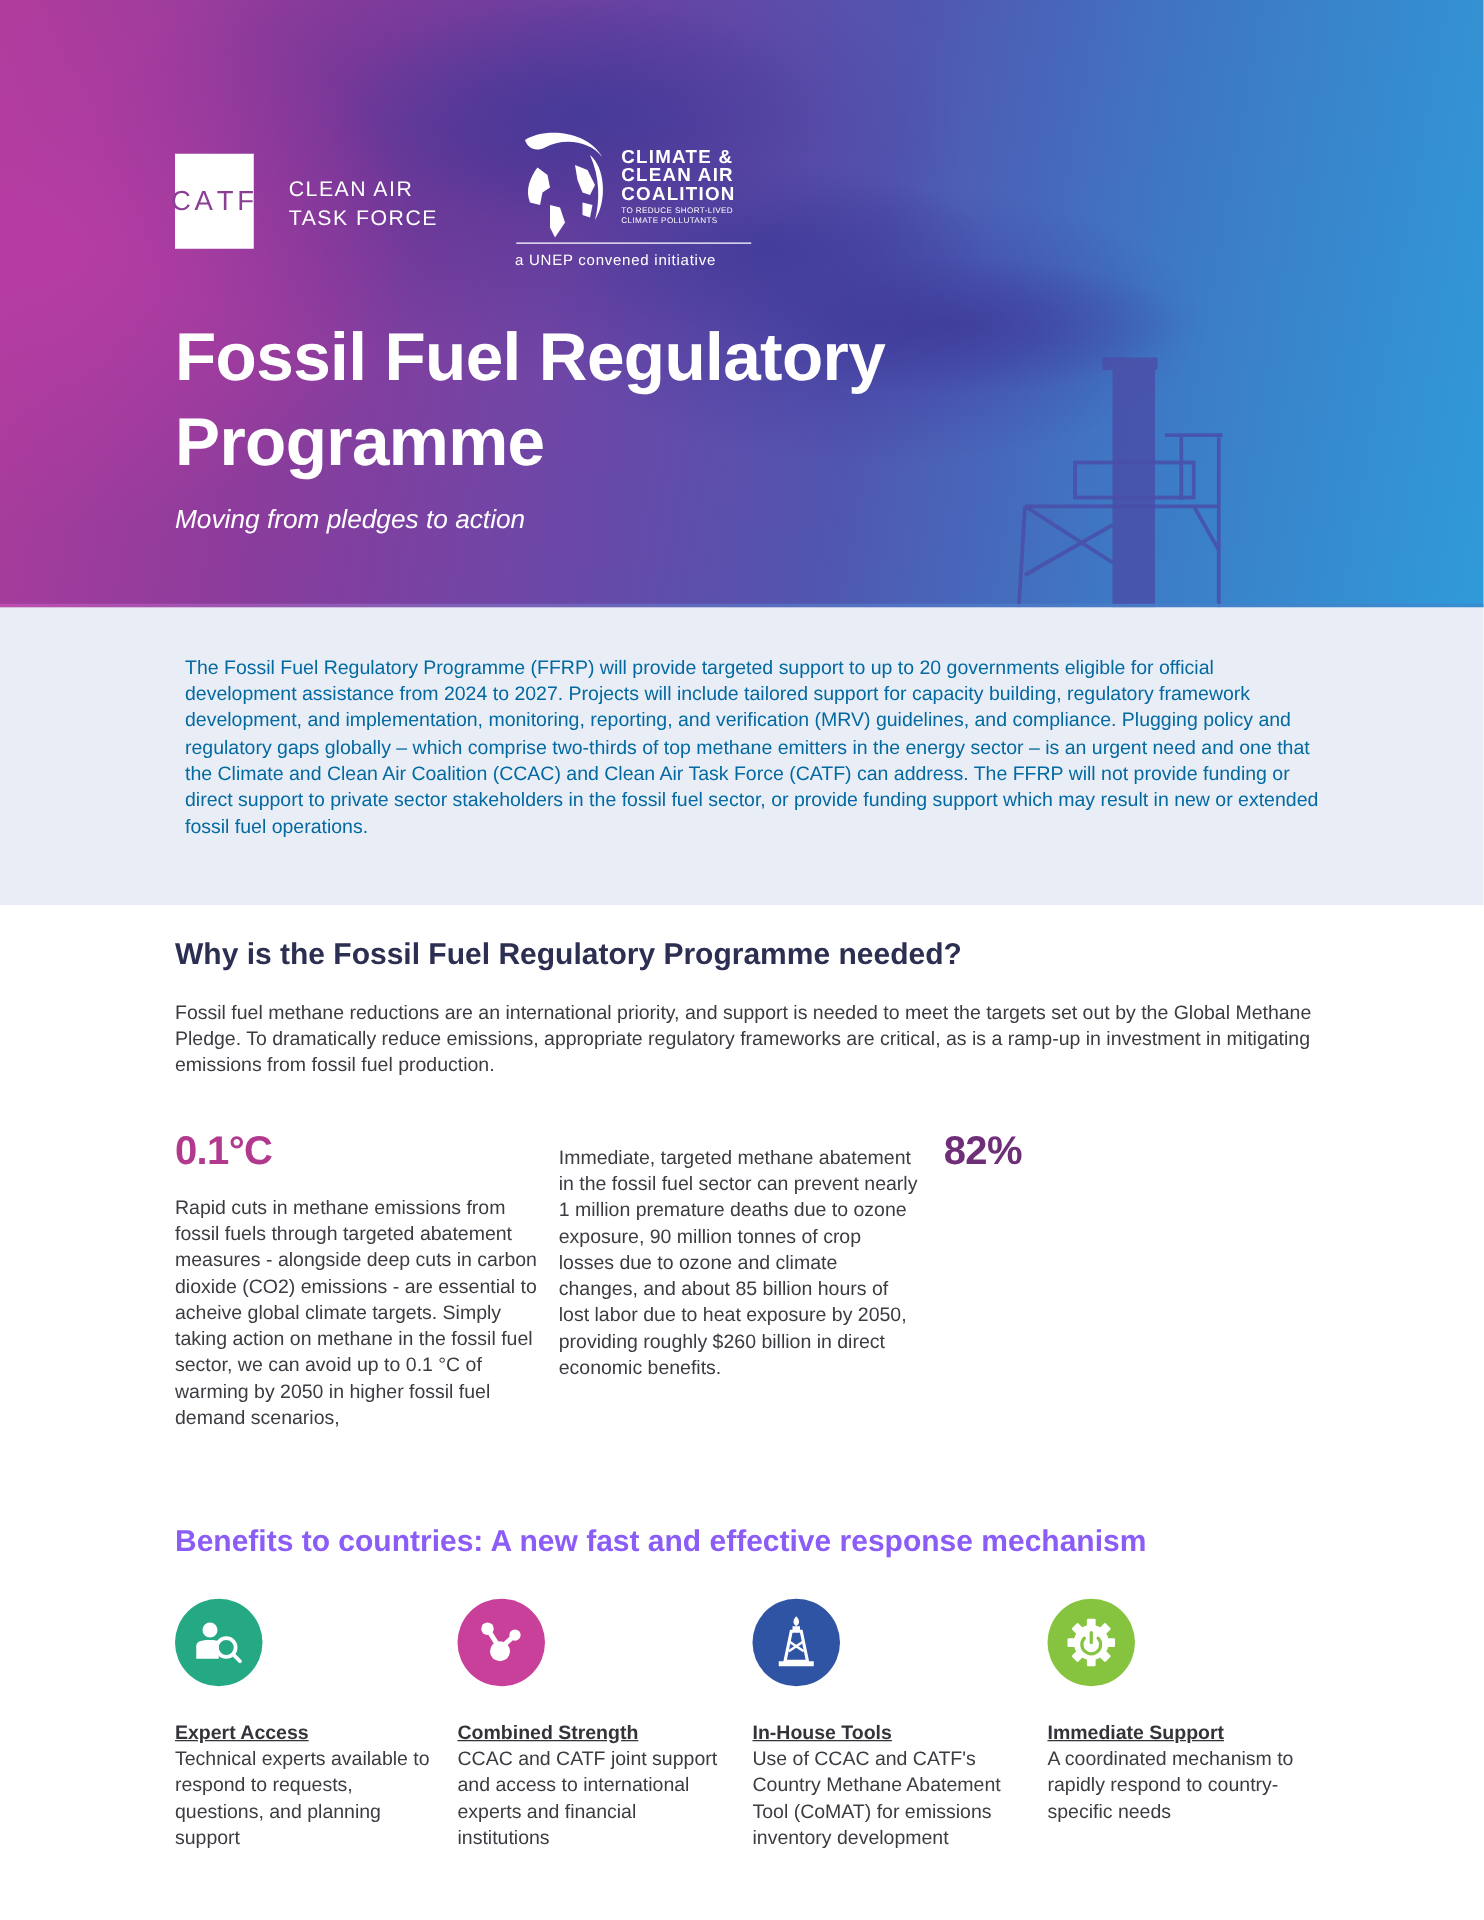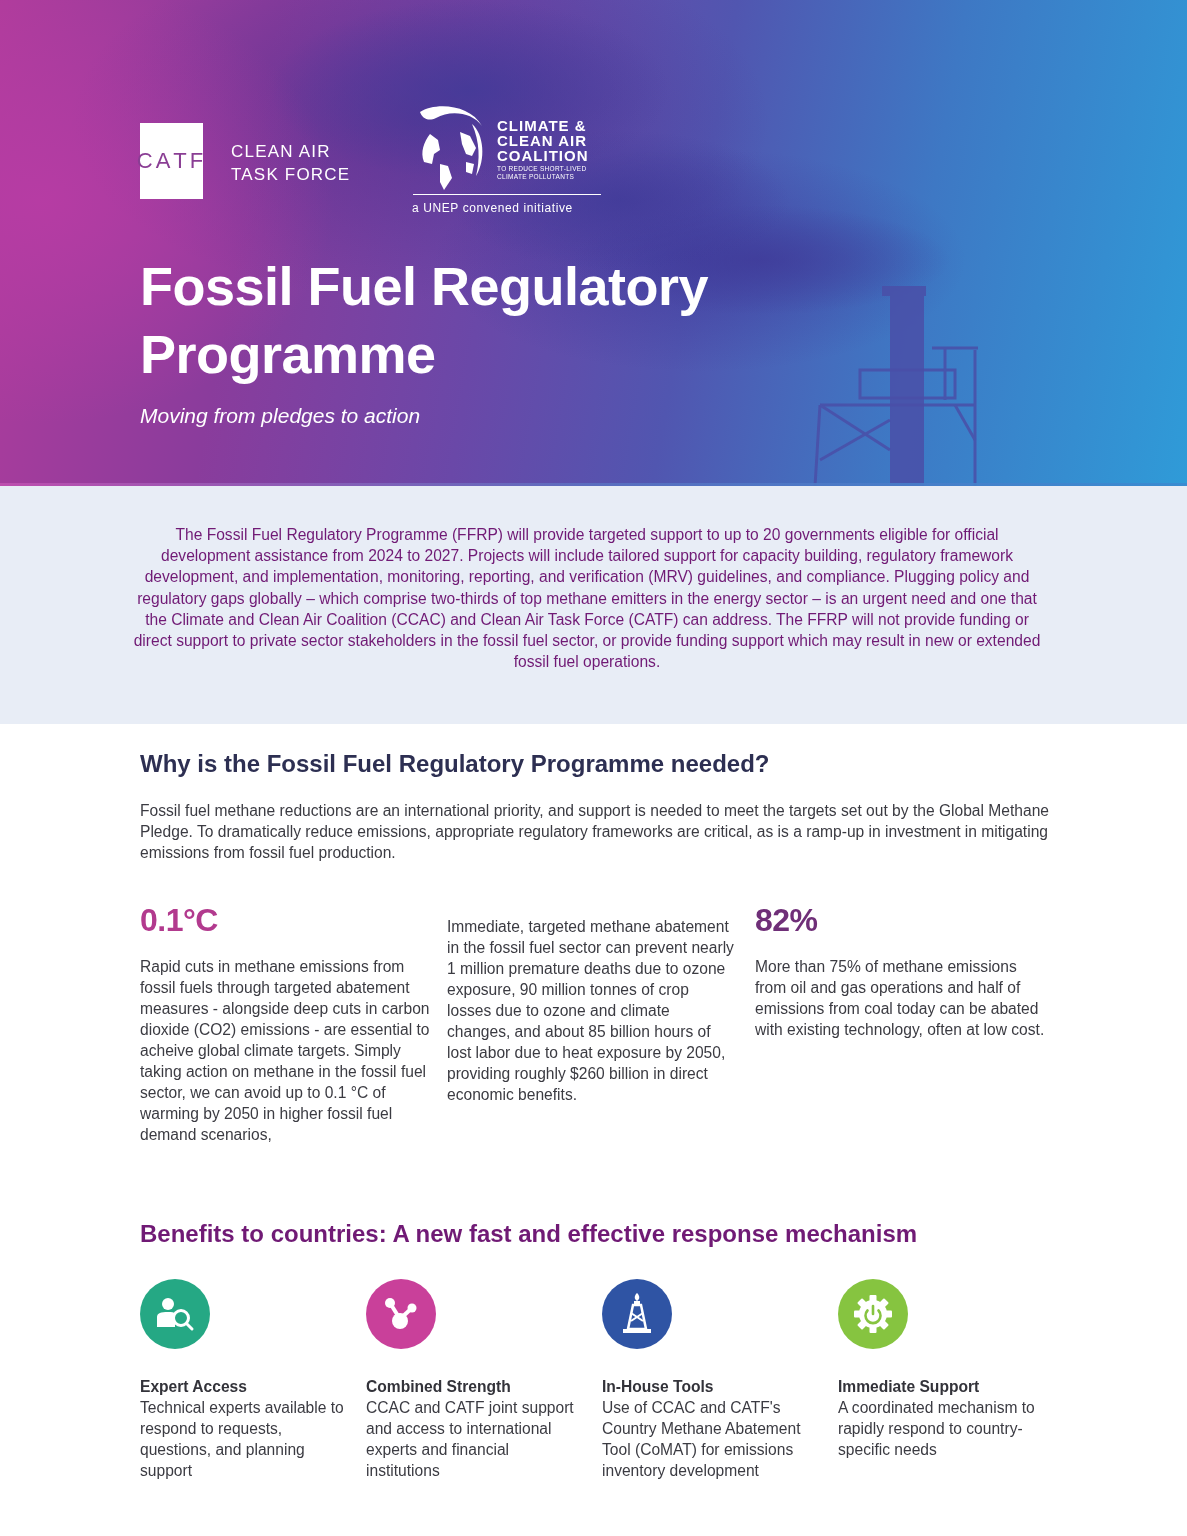--- a/index.html
+++ b/index.html
@@ -36,39 +36,39 @@
     .ccac-tag { position: absolute; left: 412px; top: 201px; color: #ffffff; font-size: 12px; letter-spacing: 0.6px; white-space: nowrap; }
     .ccac-tag b { font-weight: 400; }
 
     .hero-title { position: absolute; left: 140px; top: 252px; color: #ffffff; font-weight: 700;
       font-size: 54px; line-height: 68px; letter-spacing: -0.5px; }
     .hero-sub { position: absolute; left: 140px; top: 404px; color: #ffffff; font-style: italic;
       font-size: 21px; }
 
     
     .intro { position: absolute; left: 0; top: 486px; width: 1187px; height: 238px; background: #e8edf6; }
-    .intro p { position: absolute; left: 132px; top: 38px; width: 910px; font-size: 15.6px;
-      line-height: 21.2px; color: #701a75; text-align: center; }
+    .intro p { position: absolute; left: 148px; top: 38px; width: 910px; font-size: 15.6px;
+      line-height: 21.2px; color: #0369a1; }
 
     
     .why-title { position: absolute; left: 140px; top: 750px; font-size: 24px; font-weight: 700; color: #2d2f52; }
     .why-text { position: absolute; left: 140px; top: 800px; width: 915px; font-size: 15.6px; line-height: 21.2px; color: #3b3b42; }
 
     .stat { position: absolute; top: 900px; width: 290px; }
     .stat .value { font-size: 32px; font-weight: 700; line-height: 40px; letter-spacing: -0.5px; }
     .stat .desc { margin-top: 16px; font-size: 15.6px; line-height: 21px; color: #3b3b42; }
     .stat-1 { left: 140px; } .stat-1 .value { color: #b23a8e; }
     .stat-2 { left: 447px; } .stat-2 .value { color: #2f5598; }
     .stat-3 { left: 755px; } .stat-3 .value { color: #6f2f78; }
 
     
-    .ben-title { position: absolute; left: 140px; top: 1220px; font-size: 24px; font-weight: 700; color: #701a75; white-space: nowrap; }
+    .ben-title { position: absolute; left: 140px; top: 1220px; font-size: 24px; font-weight: 700; color: #8b5cf6; white-space: nowrap; }
     .benefit { position: absolute; top: 1279px; width: 215px; }
     .benefit .icon { width: 70px; height: 70px; border-radius: 50%; display: flex; align-items: center; justify-content: center; }
-    .benefit .b-title { margin-top: 27px; font-size: 15.6px; font-weight: 700; color: #33333a; line-height: 21px; }
+    .benefit .b-title { margin-top: 27px; font-size: 15.6px; font-weight: 700; color: #33333a; line-height: 21px; text-decoration: underline; }
     .benefit .b-desc { font-size: 15.6px; line-height: 21px; color: #3b3b42; }
     .ben-1 { left: 140px; } .ben-2 { left: 366px; } .ben-3 { left: 602px; } .ben-4 { left: 838px; }
   </style>
 </head>
 <body>
 
 <header class="hero">
   <svg class="chimney" viewBox="0 0 1187 486">
     <defs>
       <radialGradient id="smk" cx="50%" cy="50%" r="50%">
@@ -147,21 +147,20 @@
 
 <div class="stat stat-1">
   <div class="value">0.1°C</div>
   <div class="desc">Rapid cuts in methane emissions from fossil fuels through targeted abatement measures - alongside deep cuts in carbon dioxide (CO2) emissions - are essential to acheive global climate targets. Simply taking action on methane in the fossil fuel sector, we can avoid up to 0.1 °C of warming by 2050 in higher fossil fuel demand scenarios,</div>
 </div>
 <div class="stat stat-2">
   <div class="desc">Immediate, targeted methane abatement in the fossil fuel sector can prevent nearly 1 million premature deaths due to ozone exposure, 90 million tonnes of crop losses due to ozone and climate changes, and about 85 billion hours of lost labor due to heat exposure by 2050, providing roughly $260 billion in direct economic benefits.</div>
 </div>
 <div class="stat stat-3">
   <div class="value">82%</div>
-  <div class="desc">More than 75% of methane emissions from oil and gas operations and half of emissions from coal today can be abated with existing technology, often at low cost.</div>
 </div>
 
 <h2 class="ben-title">Benefits to countries: A new fast and effective response mechanism</h2>
 
 <div class="benefit ben-1">
   <div class="icon" style="background:#25a884">
     <svg width="42" height="42" viewBox="0 0 42 42">
       <circle cx="14" cy="11" r="6" fill="#fff"></circle>
       <path d="M3 34 L3 24 C3 20 7 19 14 19 C18 19 20 19.5 21 20 L21 34 Z" fill="#fff"></path>
       <circle cx="27" cy="25" r="7.5" fill="none" stroke="#fff" stroke-width="3"></circle>

